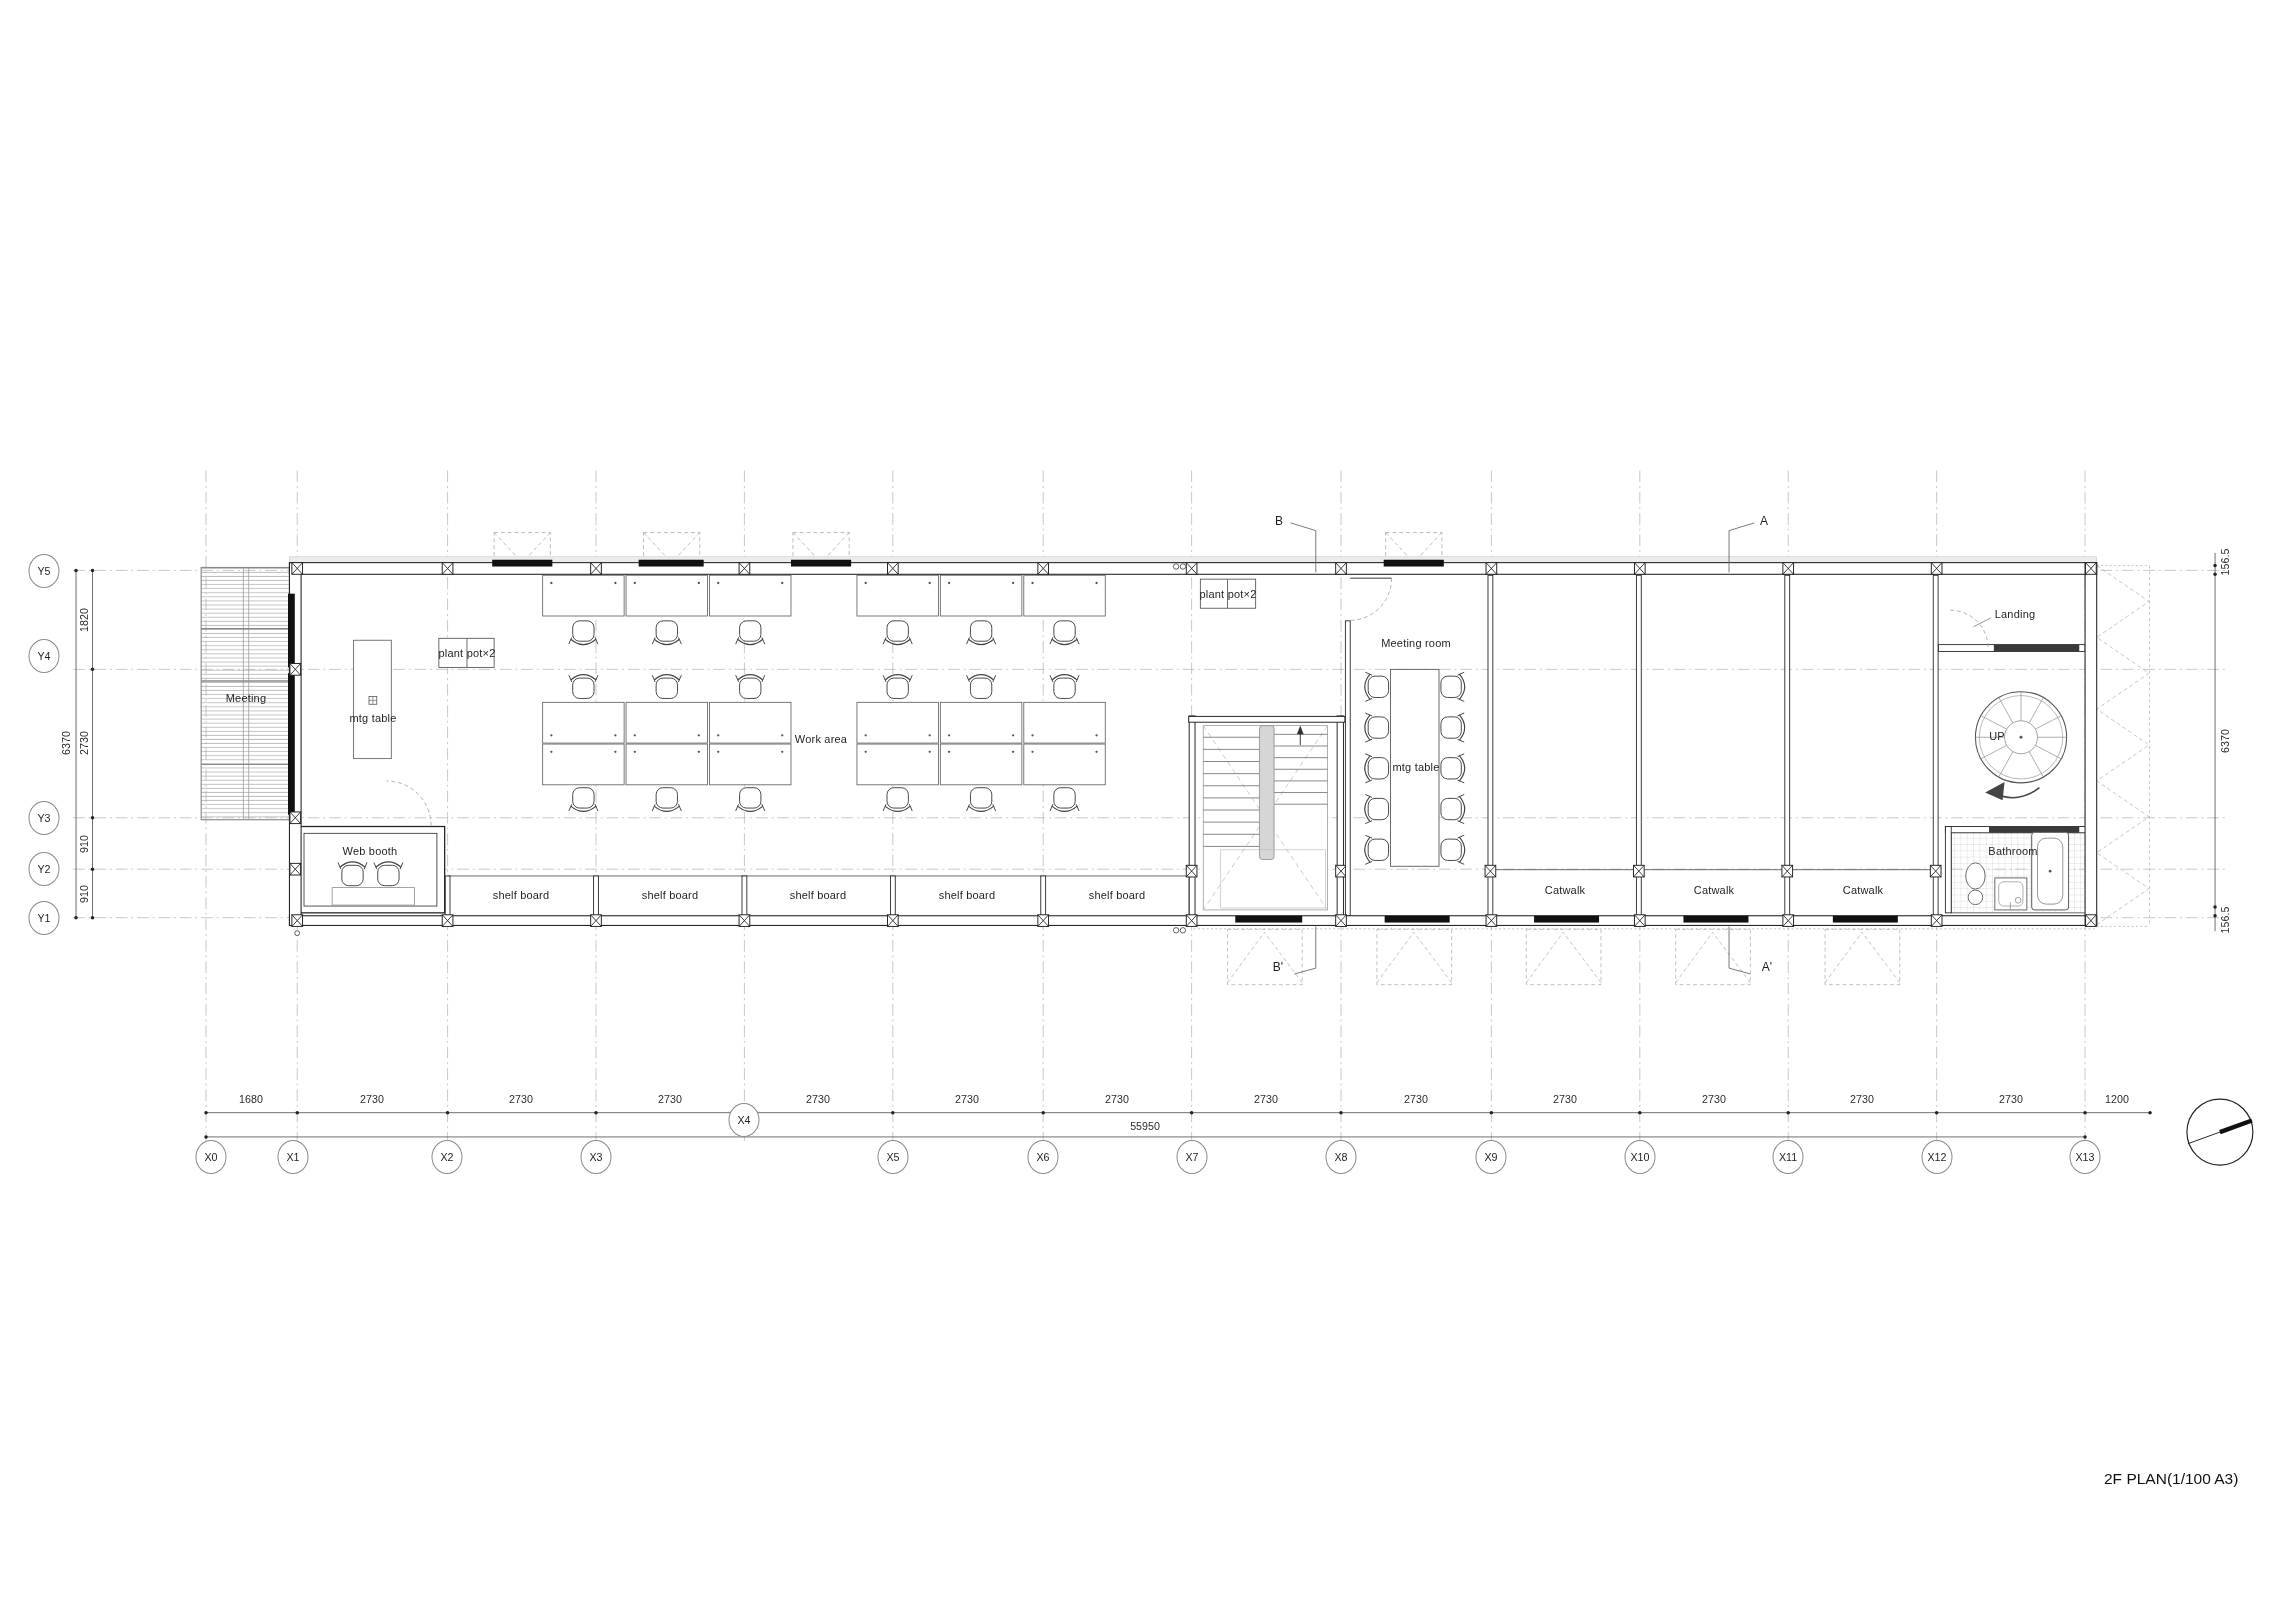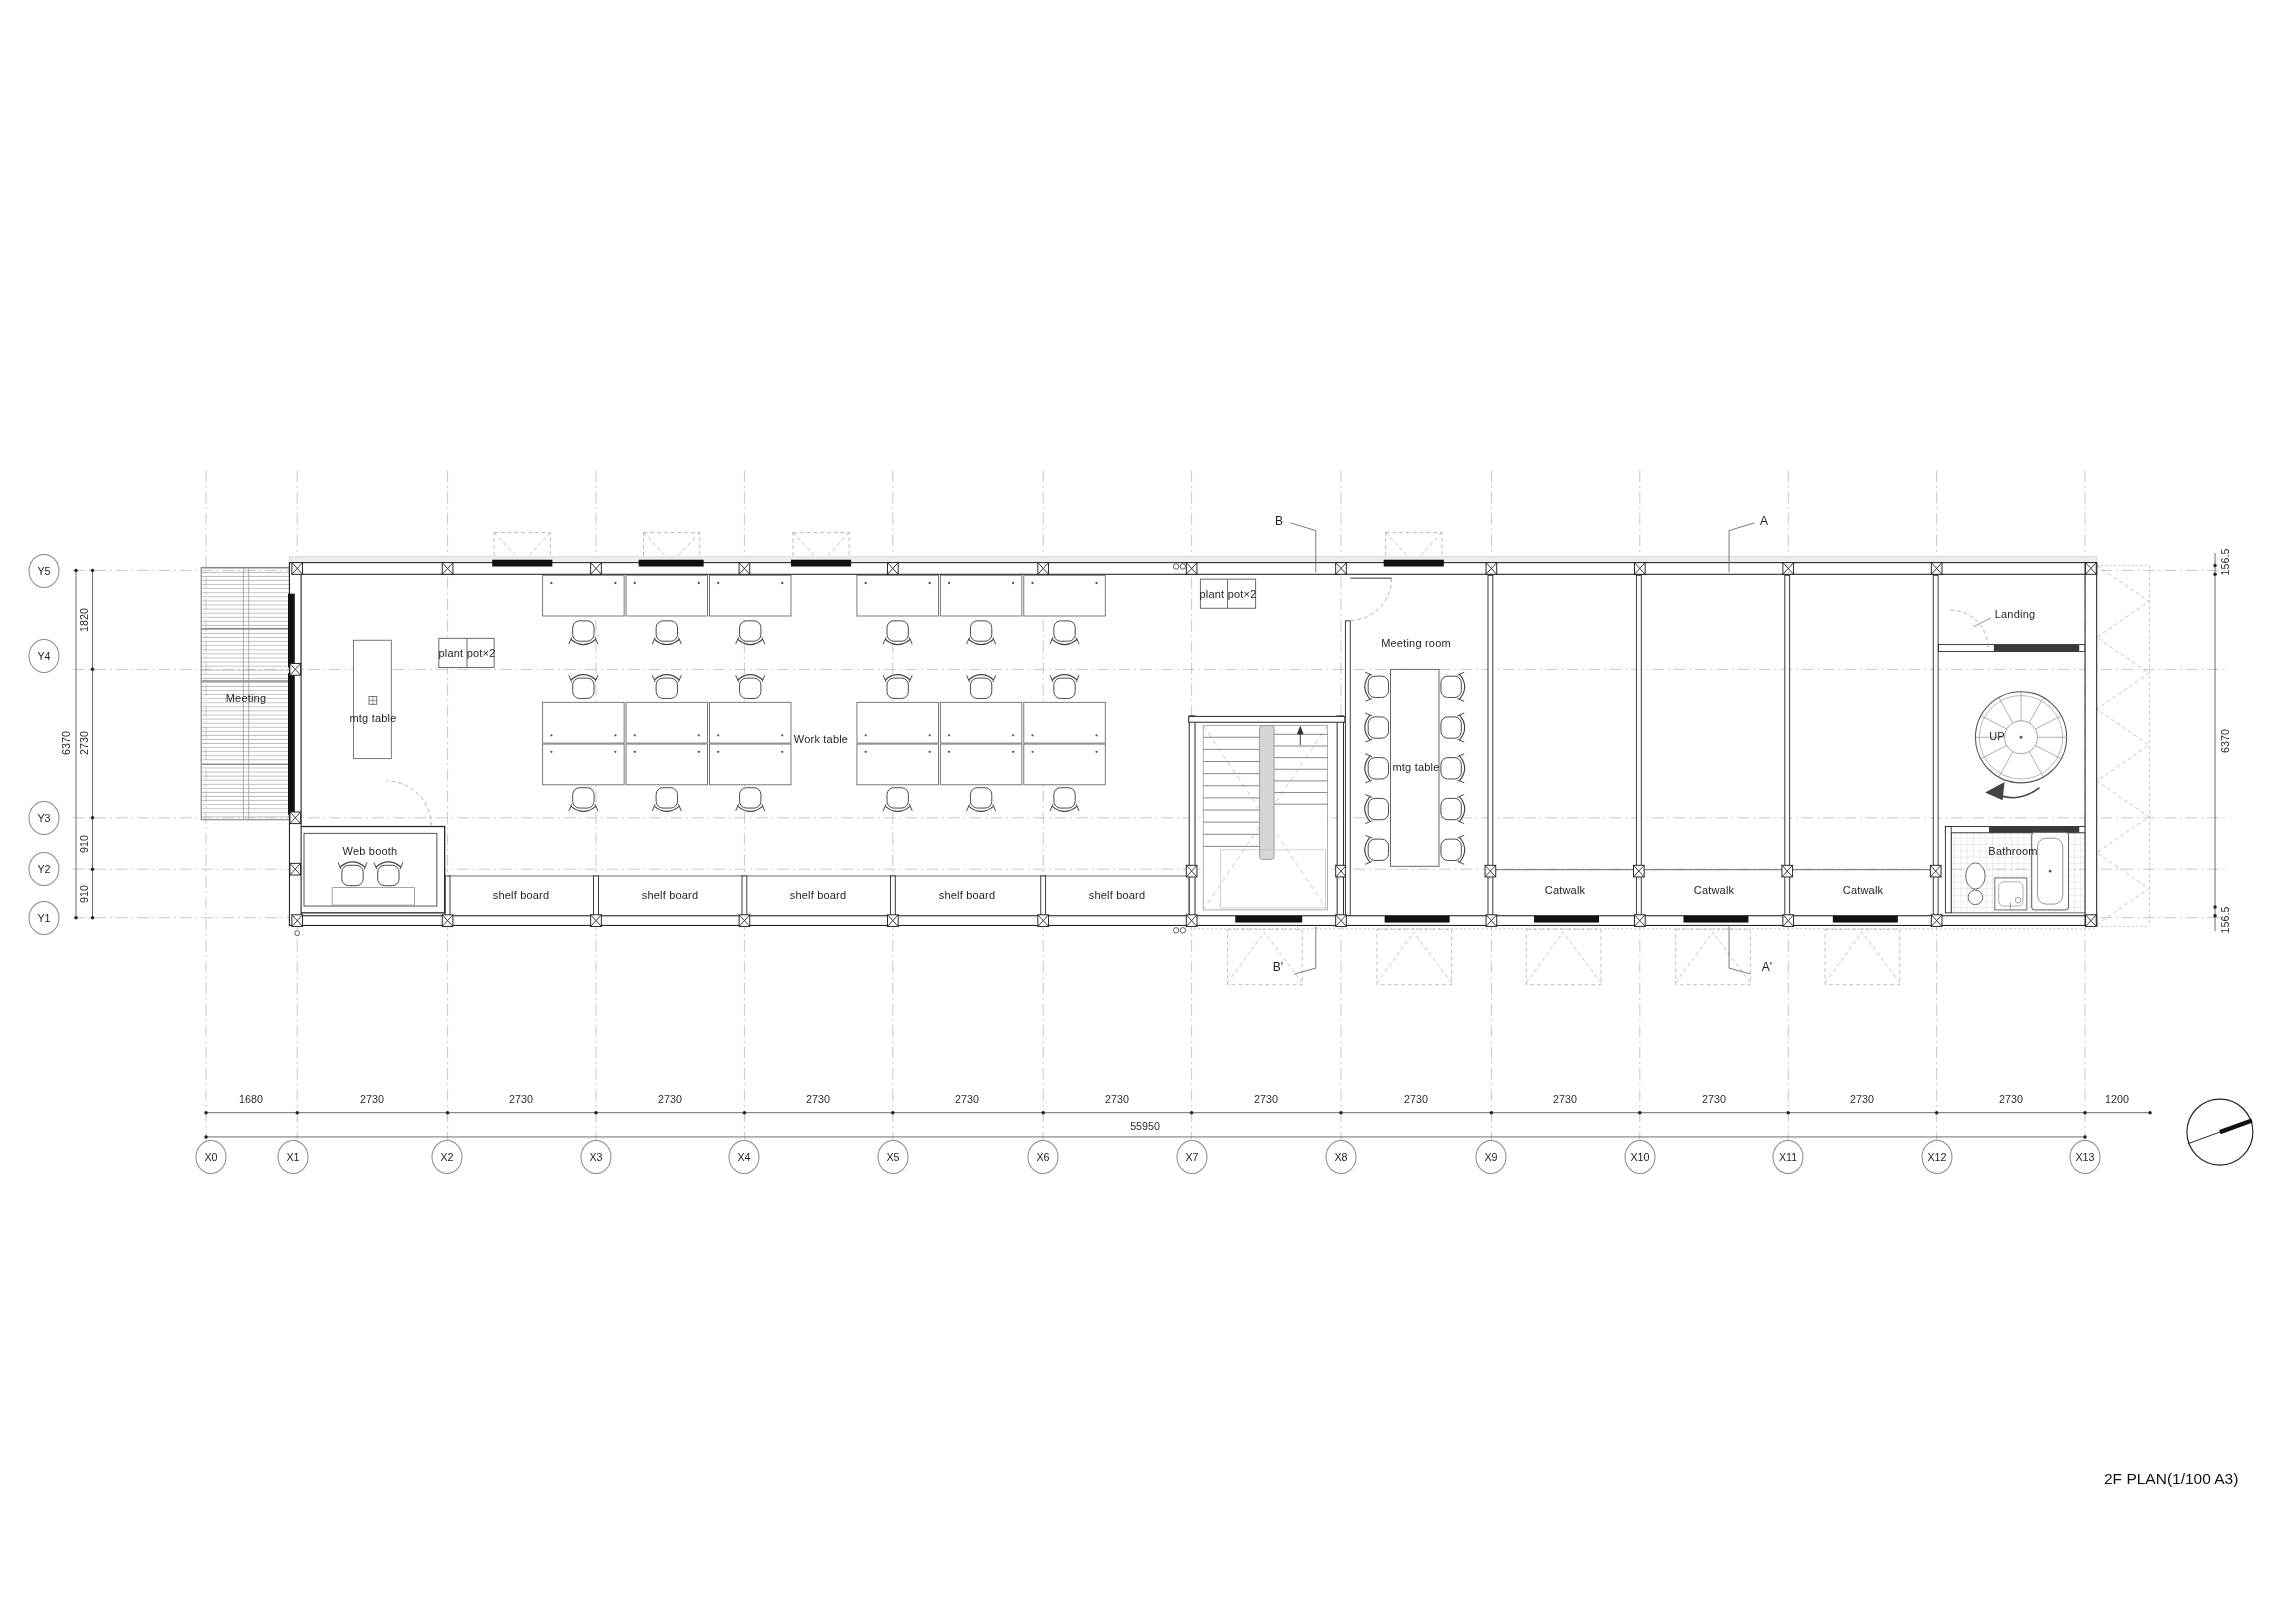--- a/index.html
+++ b/index.html
@@ -357,21 +357,21 @@
 
 <g fill="none">
   <circle cx="2288" cy="1167" r="34" stroke="#222" stroke-width="1.2"></circle>
   <path d="M2255 1179 L2321 1155" stroke="#222" stroke-width="1"></path>
   <path d="M2288 1167 L2321 1155" stroke="#111" stroke-width="4.5"></path>
 </g>
 </svg>
 
 <div class="lbl" style="left:246px;top:698px">Meeting</div>
 <div class="lbl" style="left:370px;top:851px">Web booth</div>
-<div class="lbl" style="left:821px;top:739px">Work table</div>
+<div class="lbl" style="left:821px;top:739px">Work area</div>
 <div class="lbl" style="left:1416px;top:643px">Meeting room</div>
 <div class="lbl" style="left:2015px;top:614px">Landing</div>
 <div class="lbl" style="left:2013px;top:851px">Bathroom</div>
 <div class="lbl" style="left:1565px;top:890px">Catwalk</div>
 <div class="lbl" style="left:1714px;top:890px">Catwalk</div>
 <div class="lbl" style="left:1863px;top:890px">Catwalk</div>
 
 <div class="lbl" style="left:373px;top:718px">mtg table</div>
 <div class="lbl" style="left:1416px;top:767px">mtg table</div>
 <div class="lbl" style="left:467px;top:653px">plant pot×2</div>
@@ -411,21 +411,21 @@
 <div class="dim vert" style="left:66px;top:743px">6370</div>
 
 <div class="dim vert" style="left:2225px;top:562px">156.5</div>
 <div class="dim vert" style="left:2225px;top:741px">6370</div>
 <div class="dim vert" style="left:2225px;top:920px">156.5</div>
 
 <div class="bub" style="left:211px;top:1157px">X0</div>
 <div class="bub" style="left:293px;top:1157px">X1</div>
 <div class="bub" style="left:447px;top:1157px">X2</div>
 <div class="bub" style="left:596px;top:1157px">X3</div>
-<div class="bub" style="left:744px;top:1157px">X4</div>
+<div class="bub" style="left:744px;top:1120px">X4</div>
 <div class="bub" style="left:893px;top:1157px">X5</div>
 <div class="bub" style="left:1043px;top:1157px">X6</div>
 <div class="bub" style="left:1192px;top:1157px">X7</div>
 <div class="bub" style="left:1341px;top:1157px">X8</div>
 <div class="bub" style="left:1491px;top:1157px">X9</div>
 <div class="bub" style="left:1640px;top:1157px">X10</div>
 <div class="bub" style="left:1788px;top:1157px">X11</div>
 <div class="bub" style="left:1937px;top:1157px">X12</div>
 <div class="bub" style="left:2085px;top:1157px">X13</div>
 

